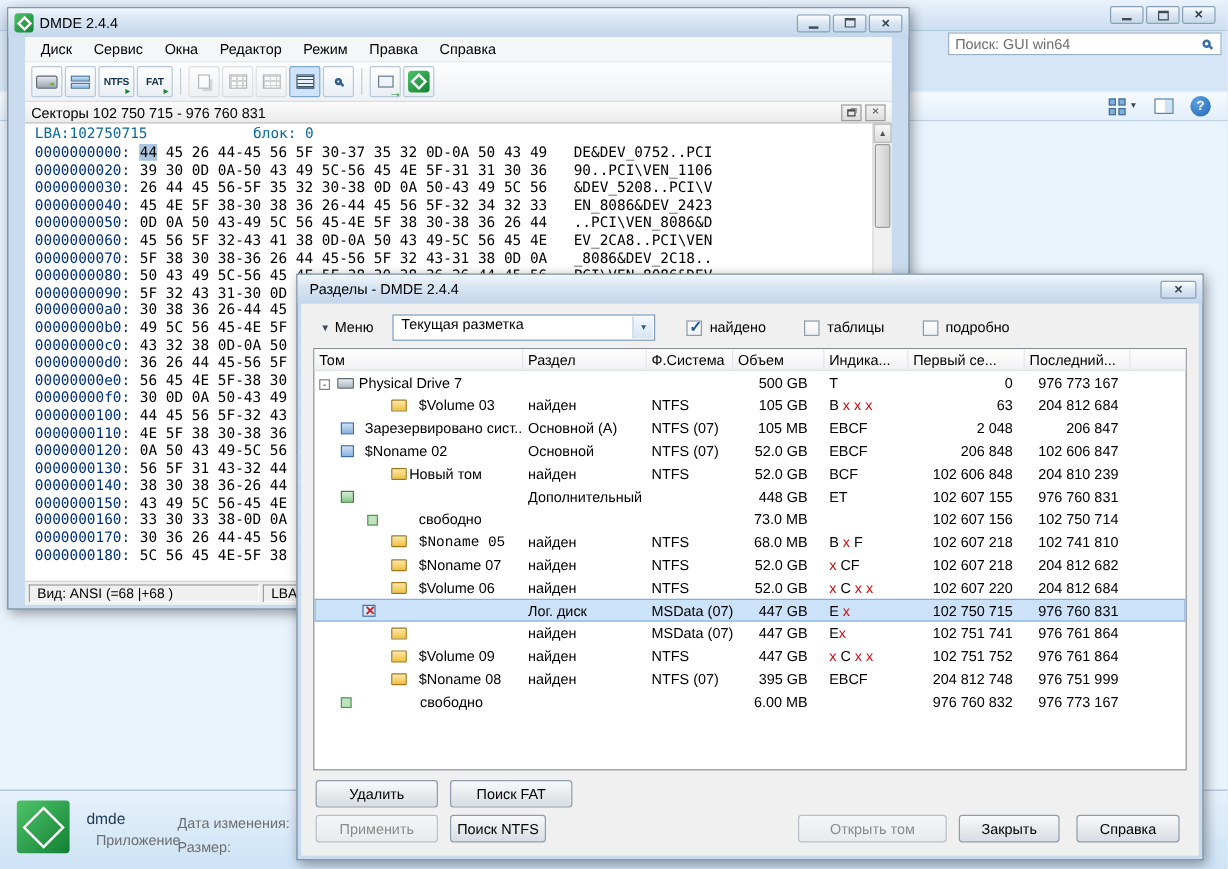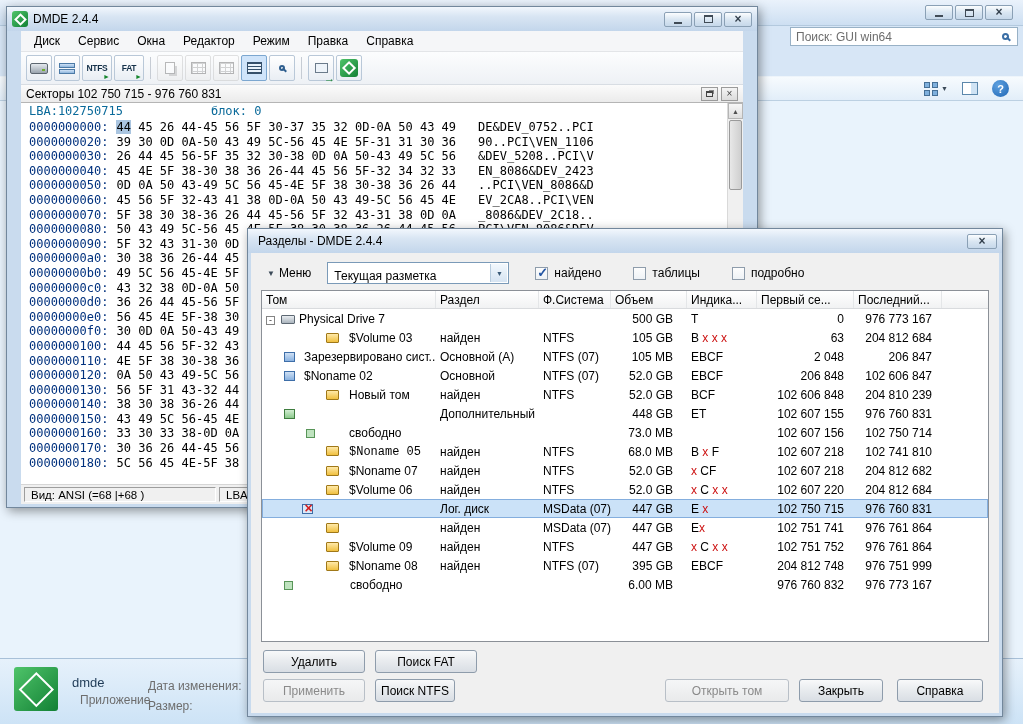--- a/index.html
+++ b/index.html
@@ -119,22 +119,22 @@
   .spane.p1{width:192px}
   .spane.p2{flex:1}
 
   
   #part-dlg{left:247px;top:228px;width:756px;height:489px;z-index:10}
   .dlg-body{margin:0 3px;height:460px;background:#f0f0f0;position:relative}
 
   .ctrl-row{position:absolute;top:8px;left:10px;right:10px;height:24px;display:flex;align-items:center}
   .menu-dd{display:flex;align-items:center;gap:4px;padding:2px 6px}
   .menu-dd .caret{font-size:8px}
-  .combo{margin-left:10px;width:182px;height:22px;border:1px solid #7a9ab8;background:#fff;
-    display:flex;align-items:flex-end;padding-left:6px;position:relative}
+  .combo{margin-left:10px;width:219px;height:22px;border:1px solid #7a9ab8;background:#fff;
+    display:flex;align-items:flex-start;padding-left:6px;position:relative}
   .combo-arrow{position:absolute;right:1px;top:1px;bottom:1px;width:17px;
     background:linear-gradient(#f2f8fd,#d6e4f2);border-left:1px solid #b7cbdd;
     display:flex;align-items:center;justify-content:center;font-size:7px;color:#3a5a78}
   .cb-group{display:flex;align-items:center;margin-left:26px;gap:6px}
   .cb-group.g2{margin-left:32px}
   .cbx{width:13px;height:13px;border:1px solid #8e9cab;background:linear-gradient(#fdfdfd,#eef2f6);position:relative;display:inline-block}
   .cbx.checked::after{content:"✓";position:absolute;left:1px;top:-3px;font-size:13px;font-weight:bold;color:#2456a4}
 
   .ptable{position:absolute;top:37px;left:10px;right:10px;height:352px;background:#fff;border:1px solid #8b9097;overflow:hidden}
   .thead{display:grid;grid-template-columns:174px 103px 72px 76px 70px 97px 88px 1fr;height:18px;
@@ -419,21 +419,21 @@
             <div class="pc"><span class="ic ic-pblue" style="margin-left: 18px;"></span><span style="margin-left: 9px;">$Noname 02</span></div>
             <div class="pc">Основной</div>
             <div class="pc">NTFS (07)</div>
             <div class="pc size">52.0 GB</div>
             <div class="pc">EBCF</div>
             <div class="pc num">206 848</div>
             <div class="pc num">102 606 847</div>
             <div class="pc"></div>
           </div>
           <div class="prow">
-            <div class="pc"><span class="ic ic-volume" style="margin-left: 60px;"></span><span style="margin-left: 10px;">Новый том</span></div>
+            <div class="pc"><span class="ic ic-volume" style="margin-left: 60px;"></span><span style="margin-left: 2px;">Новый том</span></div>
             <div class="pc">найден</div>
             <div class="pc">NTFS</div>
             <div class="pc size">52.0 GB</div>
             <div class="pc">BCF</div>
             <div class="pc num">102 606 848</div>
             <div class="pc num">204 810 239</div>
             <div class="pc"></div>
           </div>
           <div class="prow">
             <div class="pc"><span class="ic ic-pgreen" style="margin-left: 18px;"></span></div>

